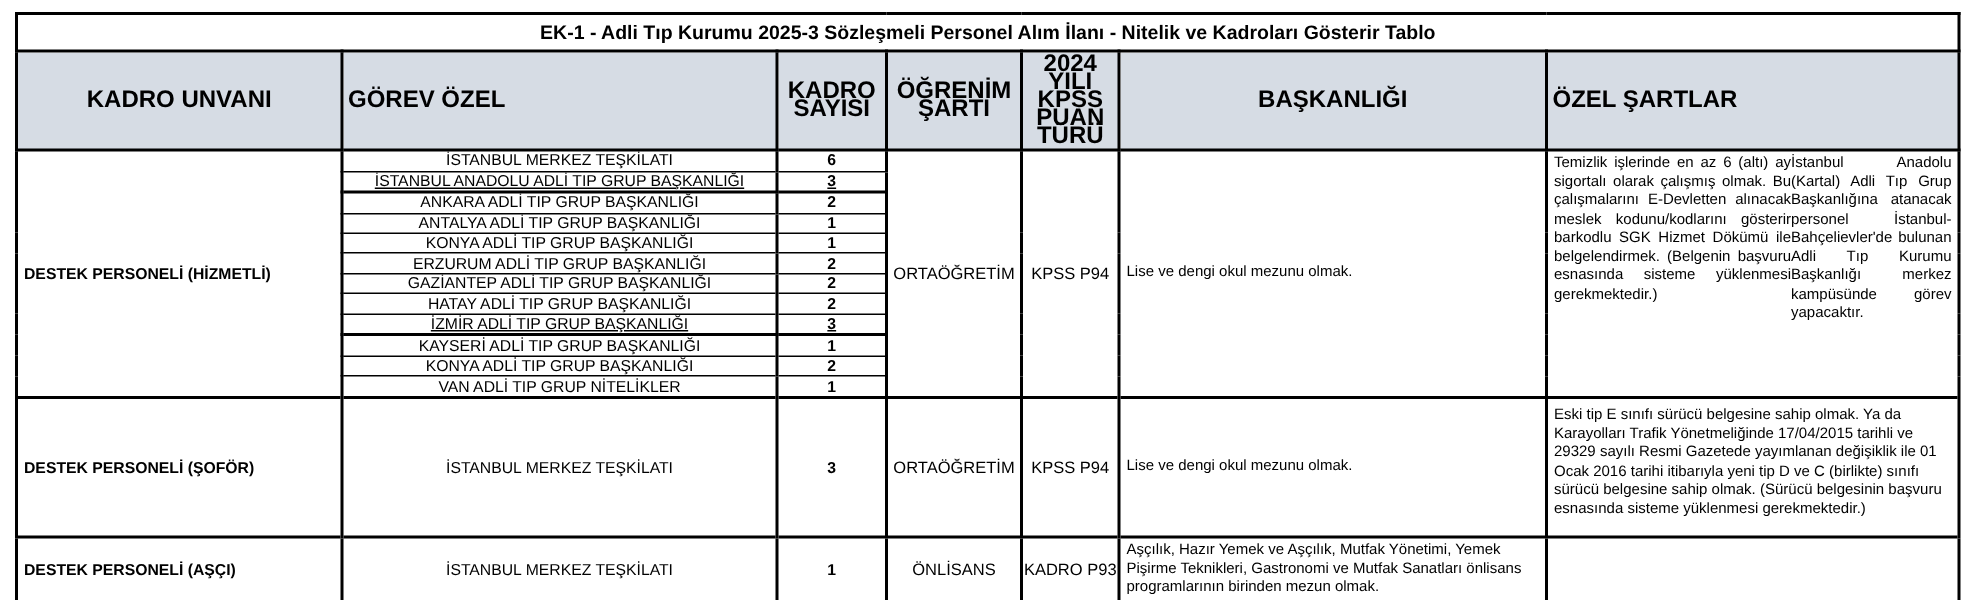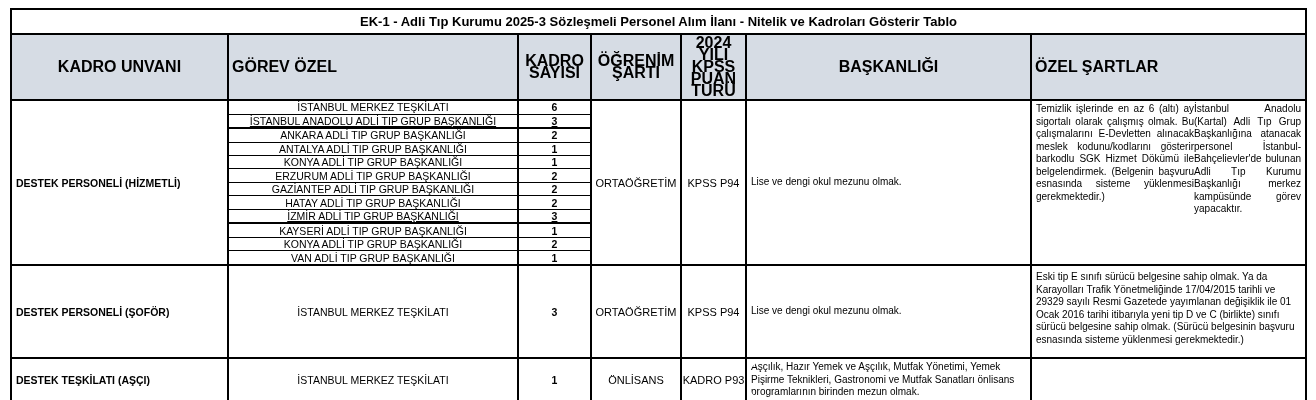--- a/index.html
+++ b/index.html
@@ -77,21 +77,20 @@
     font-size: 11px;
     text-align: center;
     vertical-align: middle;
   }
   td.nitelik {
     font-size: 10px;
     line-height: 12.5px;
     text-align: left;
     vertical-align: middle;
     padding: 2px 4px;
-    border-radius: 21px;
   }
   td.nitelik.top { vertical-align: top; padding-top: 2px; }
   td.ozel {
     font-size: 10px;
     line-height: 12.5px;
     text-align: left;
     vertical-align: top;
     padding: 2px 4px;
   }
   .ozel-flex {
@@ -192,36 +191,36 @@
     </tr>
     <tr class="sub-row">
       <td class="loc">KAYSERİ ADLİ TIP GRUP BAŞKANLIĞI</td>
       <td class="count">1</td>
     </tr>
     <tr class="sub-row">
       <td class="loc">KONYA ADLİ TIP GRUP BAŞKANLIĞI</td>
       <td class="count">2</td>
     </tr>
     <tr class="sub-row">
-      <td class="loc">VAN ADLİ TIP GRUP BAŞKANLIĞI</td>
+      <td class="loc">VAN ADLİ TIP GRUP NİTELİKLER</td>
       <td class="count">1</td>
     </tr>
 
     <tr class="row-sofor block-start">
       <td class="unvan">DESTEK PERSONELİ (ŞOFÖR)</td>
       <td class="loc">İSTANBUL MERKEZ TEŞKİLATI</td>
       <td class="count">3</td>
       <td class="edu">ORTAÖĞRETİM</td>
       <td class="kpss">KPSS P94</td>
       <td class="nitelik">Lise ve dengi okul mezunu olmak.</td>
       <td class="ozel" style="padding-top:5px">Eski tip E sınıfı sürücü belgesine sahip olmak. Ya da Karayolları Trafik Yönetmeliğinde 17/04/2015 tarihli ve 29329 sayılı Resmi Gazetede yayımlanan değişiklik ile 01 Ocak 2016 tarihi itibarıyla yeni tip D ve C (birlikte) sınıfı sürücü belgesine sahip olmak. (Sürücü belgesinin başvuru esnasında sisteme yüklenmesi gerekmektedir.)</td>
     </tr>
 
     <tr class="row-asci block-start">
-      <td class="unvan">DESTEK TEŞKİLATI (AŞÇI)</td>
+      <td class="unvan">DESTEK PERSONELİ (AŞÇI)</td>
       <td class="loc">İSTANBUL MERKEZ TEŞKİLATI</td>
       <td class="count">1</td>
       <td class="edu">ÖNLİSANS</td>
       <td class="kpss">KADRO P93</td>
       <td class="nitelik top">Aşçılık, Hazır Yemek ve Aşçılık, Mutfak Yönetimi, Yemek Pişirme Teknikleri, Gastronomi ve Mutfak Sanatları önlisans programlarının birinden mezun olmak.</td>
       <td class="ozel"></td>
     </tr>
   </tbody>
     </table>
 </div>

